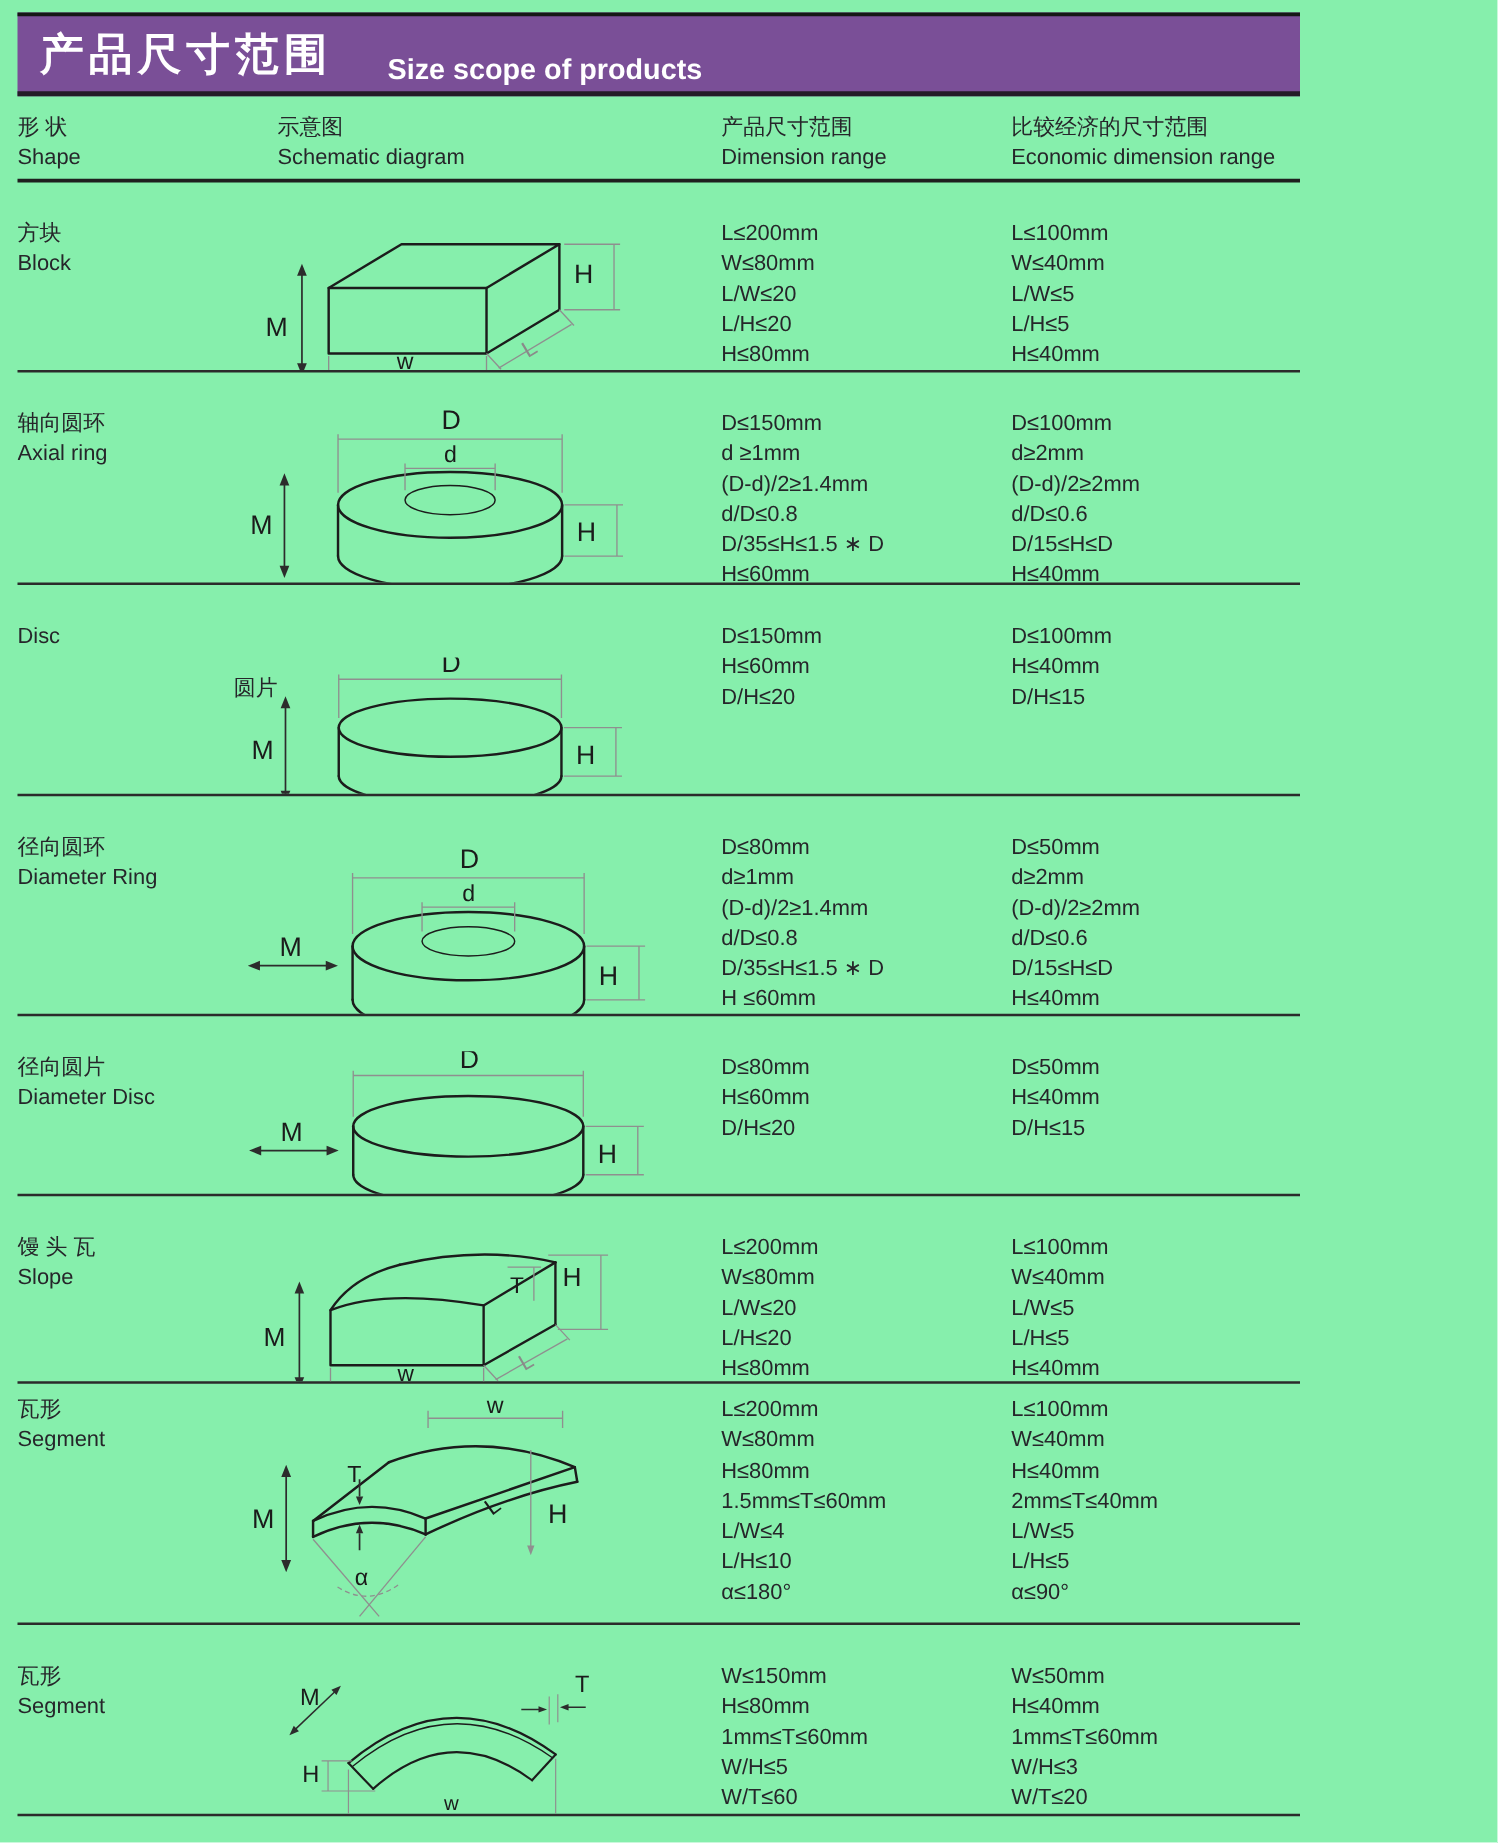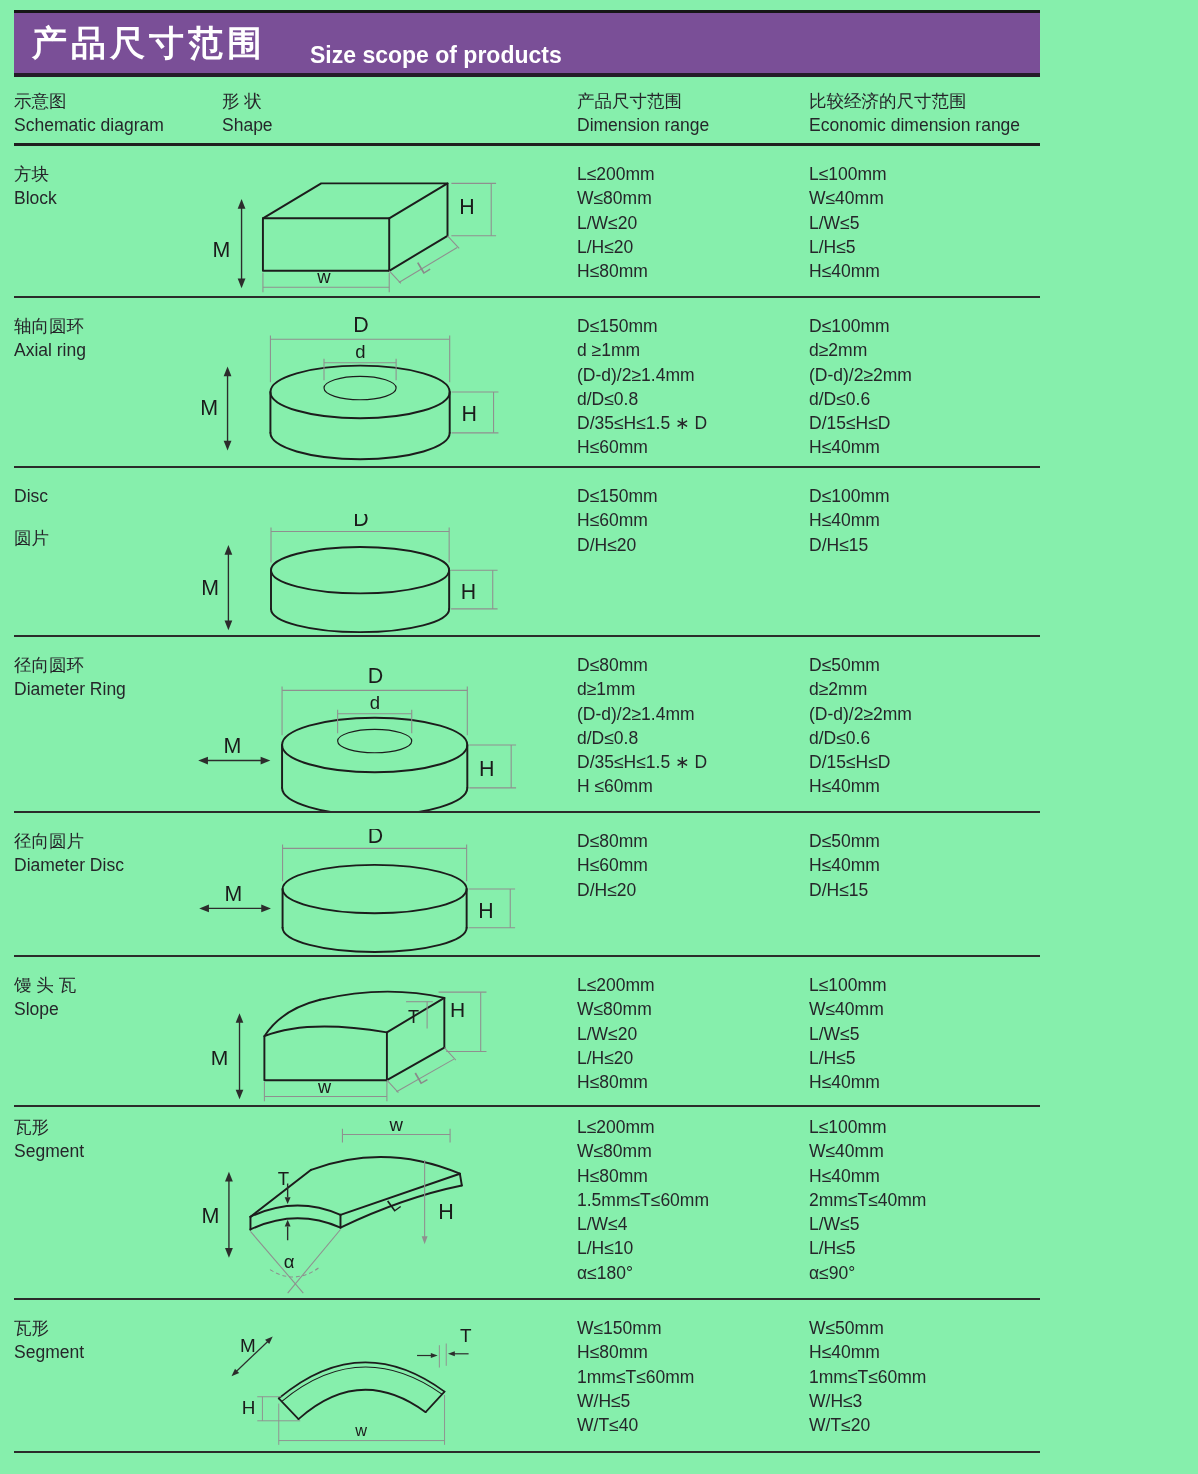--- a/index.html
+++ b/index.html
@@ -13,25 +13,25 @@
   .t-zh{color:#fff;font-size:35px;font-weight:bold;letter-spacing:4px;margin-left:18px;}
   .t-en{color:#fff;font-size:23px;font-weight:bold;margin-left:44px;margin-top:24px;}
 
   
   .cols-header{display:grid;grid-template-columns:208px 355px 232px 1fr;
                padding:12px 0 6px 0;border-bottom:3px solid #1f1f1f;}
   .cols-header .col div{font-size:17.5px;line-height:24px;}
 
   
   .row{display:grid;grid-template-columns:208px 355px 232px 1fr;
-       border-bottom:2px solid #2b2b2b;box-sizing:border-box;padding-top:16px;overflow:hidden;}
+       border-bottom:2px solid #2b2b2b;box-sizing:border-box;padding-top:28px;overflow:hidden;}
   .r1{height:152px}.r2{height:170px}.r3{height:169px}.r4{height:176px}
   .r5{height:144px}.r6{height:150px}.r7{height:193px;padding-top:8px}.r8{height:153px}
   .shape-cell div{font-size:17.5px;line-height:24px;}
-  .shape-cell .gap{margin-top:18px;}
+  .shape-cell .gap{margin-top:18px;text-align:right;}
   .spec-line{font-size:17.5px;line-height:24.3px;white-space:nowrap;}
   .diagram-cell{margin-left:-32px;}
   .m3{margin-top:30px}.m1{margin-top:12px}
 
   
   svg{display:block;}
   .s{stroke:#1c1c1c;stroke-width:2;fill:none;stroke-linejoin:round;stroke-linecap:round;}
   .d{stroke:#8f8f8f;stroke-width:1.1;fill:none;}
   .dd{stroke:#8f8f8f;stroke-width:1.1;fill:none;stroke-dasharray:4 3;}
   .t1{stroke:#1c1c1c;stroke-width:1.2;fill:none;}
@@ -48,26 +48,26 @@
 <div class="page">
 <div class="content">
 
   <div class="titlebar">
     <span class="t-zh">产品尺寸范围</span>
     <span class="t-en">Size scope of products</span>
   </div>
 
   <div class="cols-header">
     <div class="col">
+      <div>形 状</div>
+      <div>Shape</div>
+    </div>
+    <div class="col">
       <div>示意图</div>
       <div>Schematic diagram</div>
-    </div>
-    <div class="col">
-      <div>形 状</div>
-      <div>Shape</div>
     </div>
     <div class="col">
       <div>产品尺寸范围</div>
       <div>Dimension range</div>
     </div>
     <div class="col">
       <div>比较经济的尺寸范围</div>
       <div>Economic dimension range</div>
     </div>
   </div>
@@ -426,21 +426,21 @@
         <line class="mk" x1="296" y1="44" x2="278" y2="44"></line>
         <polygon class="ah" points="272,44 280,41 280,47"></polygon>
         <text class="lbl" x="286" y="30">T</text>
       </svg>
     </div>
     <div class="cell spec-cell">
           <div class="spec-line">W≤150mm</div>
           <div class="spec-line">H≤80mm</div>
           <div class="spec-line">1mm≤T≤60mm</div>
           <div class="spec-line">W/H≤5</div>
-          <div class="spec-line">W/T≤40</div>
+          <div class="spec-line">W/T≤60</div>
         </div>
     <div class="cell spec-cell">
           <div class="spec-line">W≤50mm</div>
           <div class="spec-line">H≤40mm</div>
           <div class="spec-line">1mm≤T≤60mm</div>
           <div class="spec-line">W/H≤3</div>
           <div class="spec-line">W/T≤20</div>
         </div>
   </div>
 

